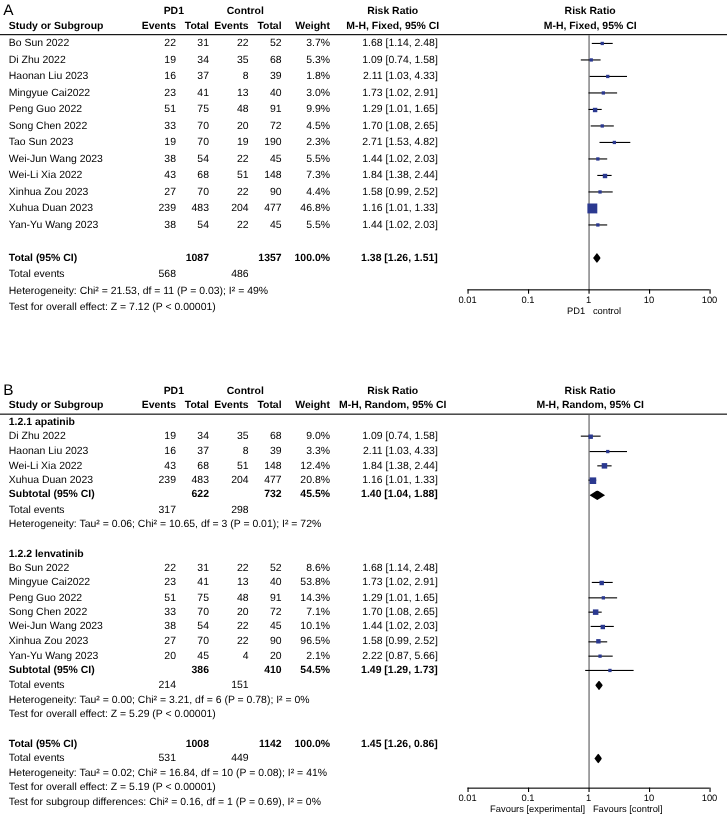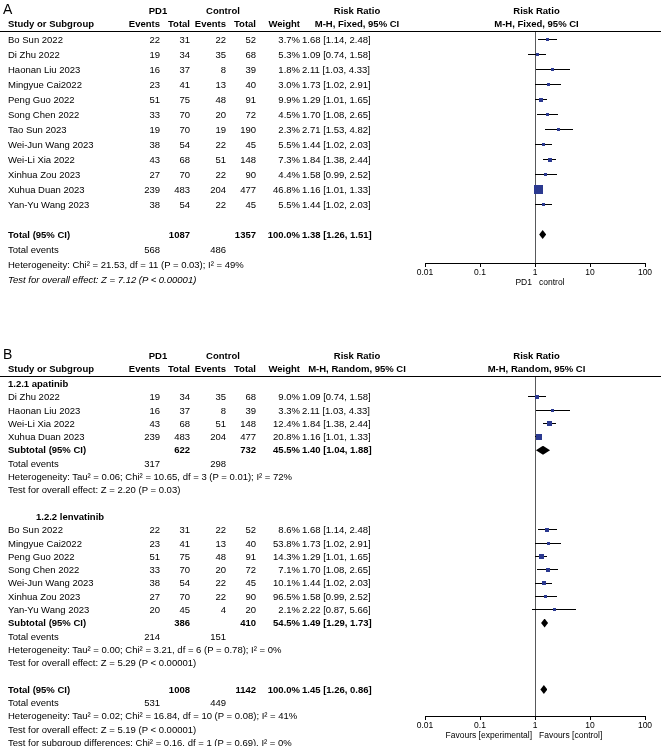--- a/index.html
+++ b/index.html
@@ -11,21 +11,21 @@
   .panel-label { position: absolute; top: -3px; left: 3px; font-size: 14px; }
   .hdr { border-bottom: 1px solid #000; padding-bottom: 1px; font-weight: bold; }
   .hdr1, .hdr2 { display: flex; height: 13px; line-height: 13px; white-space: nowrap; }
   .row { display: flex; white-space: nowrap; }
   .c-study { width: 126px; padding-left: 8px; overflow: visible; }
   .c-e1 { width: 34px; text-align: right; }
   .c-t1 { width: 30px; text-align: right; }
   .c-e2 { width: 36px; text-align: right; }
   .c-t2 { width: 30px; text-align: right; }
   .c-w  { width: 46px; text-align: right; padding-right: 2px; }
-  .c-rr { width: 110px; padding-right: 14px; }
+  .c-rr { width: 110px; text-align: right; padding-right: 14px; }
   .c-rr.ctr { text-align: center; padding-right: 0; }
   .c-plot { flex: 1; text-align: center; }
   .c-g1 { width: 64px; text-align: center; }
   .c-g2 { width: 66px; text-align: center; }
   .c-sp { width: 46px; }
   .c-full { padding-left: 8px; text-align: right; }
   .row.total, .row.subheader { font-weight: bold; }
   .plot-overlay { position: absolute; left: 412px; top: 28px; width: 249px; }
   .vline { position: absolute; width: 1px; }
   .ci { position: absolute; height: 1px; }
@@ -184,21 +184,21 @@
         </div>
         <div class="row events" style="height: 15px; line-height: 15px;">
           <span class="c-study">Total events</span>
           <span class="c-e1">568</span>
           <span class="c-t1"></span>
           <span class="c-e2">486</span>
         </div>
         <div class="row text" style="height: 15px; line-height: 15px;">
           <span class="c-full">Heterogeneity: Chi² = 21.53, df = 11 (P = 0.03); I² = 49%</span>
         </div>
-        <div class="row text" style="height: 15px; line-height: 15px; font-style: italic;">
+        <div class="row text" style="height: 15px; line-height: 15px;">
           <span class="c-full">Test for overall effect: Z = 7.12 (P &lt; 0.00001)</span>
         </div>
       </div>
     <div class="plot-overlay">
         <div class="vline" style="left: 123px; top: 0px; height: 231px; background: rgb(88, 89, 91);"></div>
         <div class="ci" style="left: 126.13px; top: 7px; width: 18.5651px; background: rgb(0, 0, 0);"></div>
         <div class="sq" style="left: 133.892px; top: 6px; width: 3px; height: 3px; background: rgb(43, 57, 144);"></div>
         <div class="ci" style="left: 115.808px; top: 22px; width: 18.1184px; background: rgb(0, 0, 0);"></div>
         <div class="sq" style="left: 123.558px; top: 21px; width: 3px; height: 3px; background: rgb(43, 57, 144);"></div>
         <div class="ci" style="left: 123.706px; top: 37px; width: 34.3008px; background: rgb(0, 0, 0);"></div>
@@ -311,25 +311,22 @@
         </div>
         <div class="row events" style="height: 13.3px; line-height: 13.3px;">
           <span class="c-study">Total events</span>
           <span class="c-e1">317</span>
           <span class="c-t1"></span>
           <span class="c-e2">298</span>
         </div>
         <div class="row text" style="height: 13.3px; line-height: 13.3px;">
           <span class="c-full">Heterogeneity: Tau² = 0.06; Chi² = 10.65, df = 3 (P = 0.01); I² = 72%</span>
         </div>
-        <div class="row text" style="height: 13.3px; line-height: 13.3px;">
-          <span class="c-full">Test for overall effect: Z = 2.20 (P = 0.03)</span>
-        </div>
         <div class="row spacer" style="height: 13.3px; line-height: 13.3px;"></div>
-        <div class="row subheader" style="height: 13.3px; line-height: 13.3px; margin-left: 28px;">
+        <div class="row subheader" style="height: 13.3px; line-height: 13.3px;">
           <span class="c-full">1.2.2 lenvatinib</span>
         </div>
         <div class="row study" style="height: 13.3px; line-height: 13.3px;">
           <span class="c-study">Bo Sun 2022</span>
           <span class="c-e1">22</span>
           <span class="c-t1">31</span>
           <span class="c-e2">22</span>
           <span class="c-t2">52</span>
           <span class="c-w">8.6%</span>
           <span class="c-rr">1.68 [1.14, 2.48]</span>

